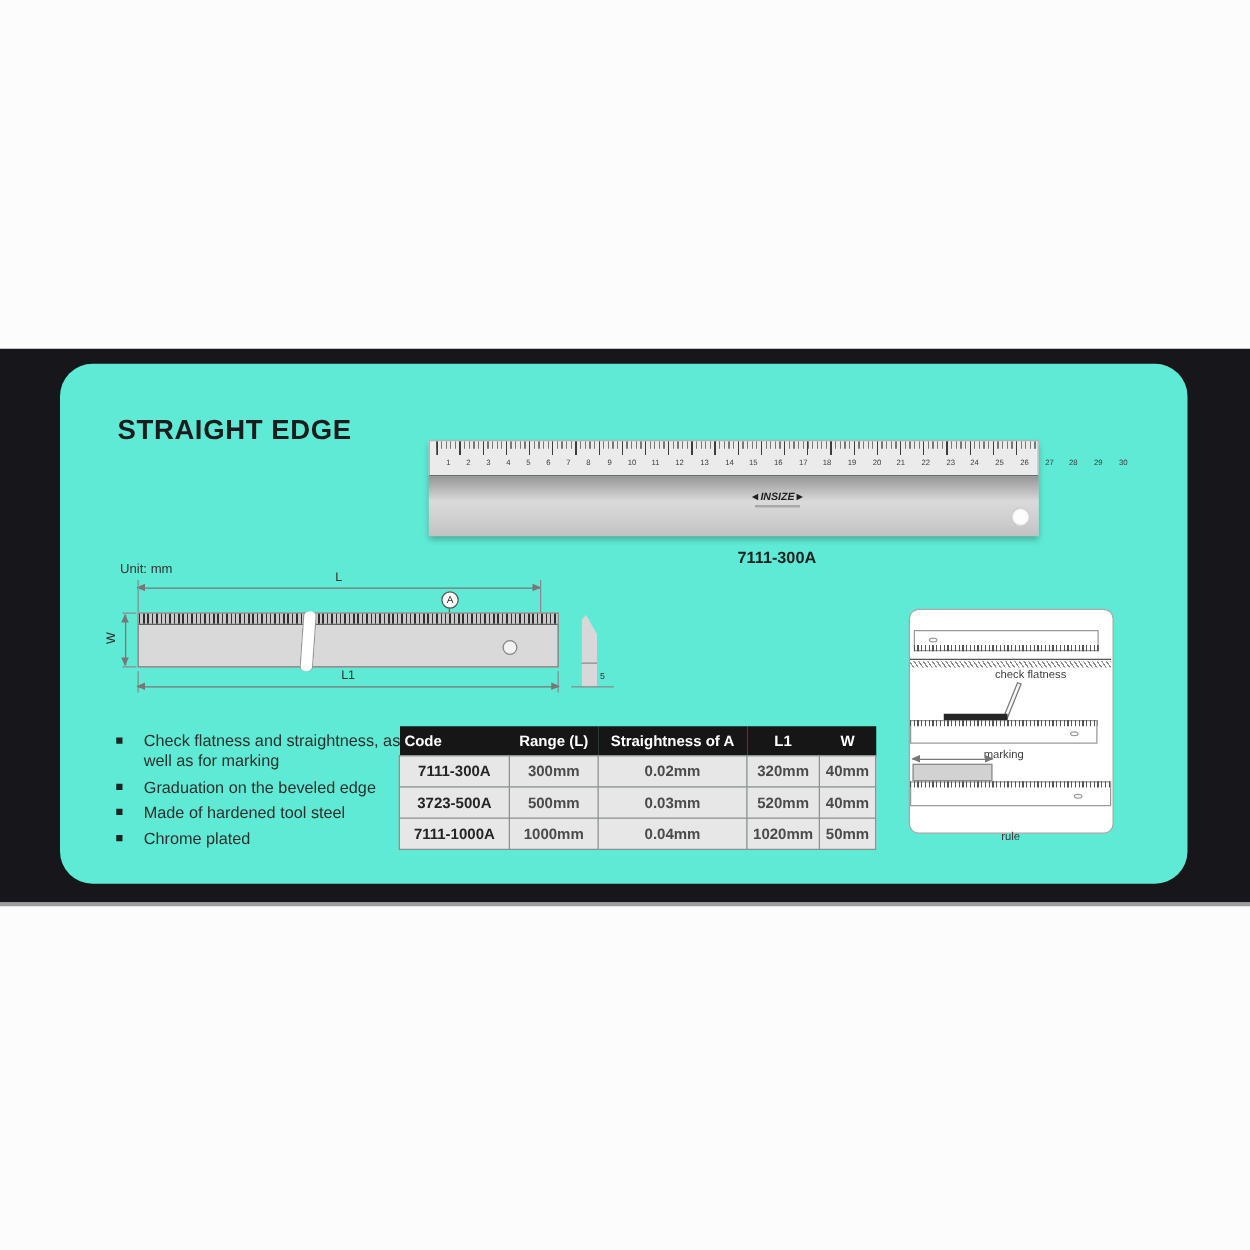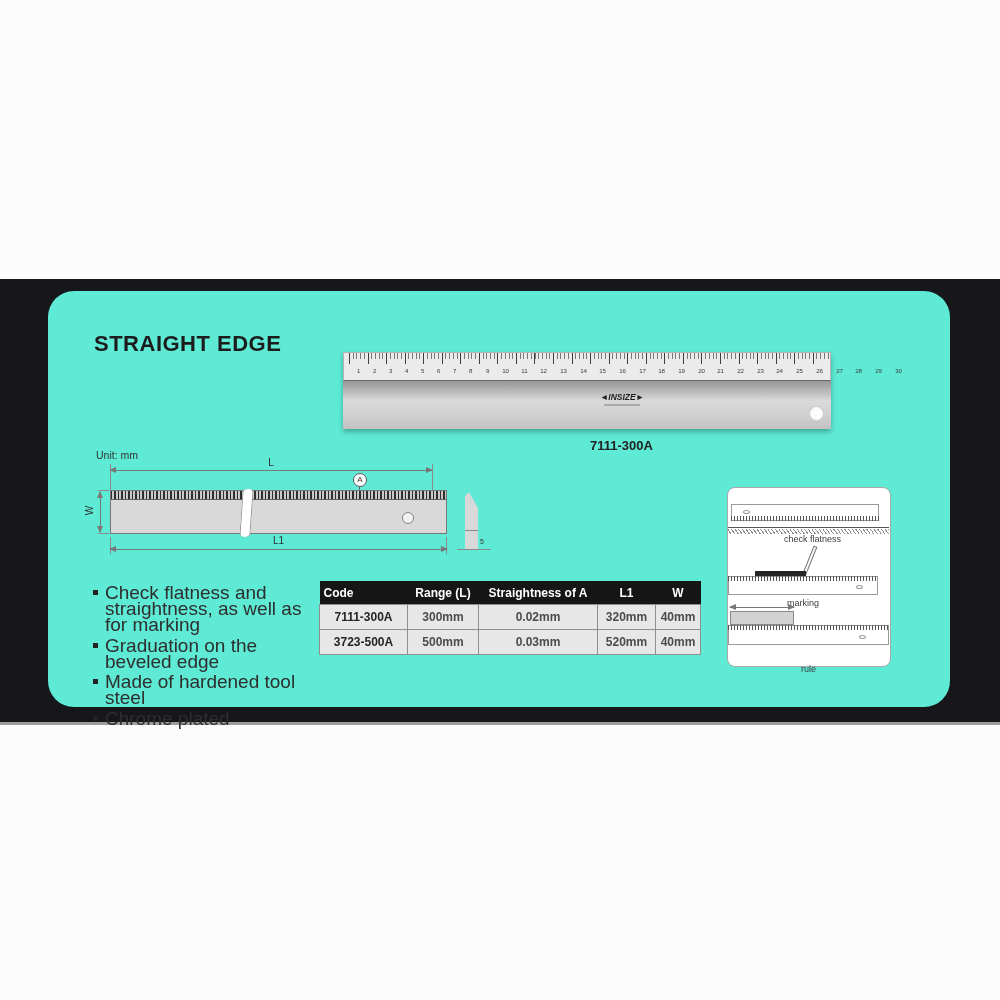--- a/index.html
+++ b/index.html
@@ -53,21 +53,21 @@
   .draw-strip{position:absolute;left:0;top:0;width:100%;height:8px;background:repeating-linear-gradient(90deg,#2e2e2e 0 1.2px,#c9c9c9 1.2px 3.5px);border-bottom:1px solid #5f5f5f;}
   .draw-hole{position:absolute;left:291px;top:21px;width:12px;height:12px;border-radius:50%;background:#f2f2f2;border:1px solid #858585;box-sizing:border-box;}
   .draw-break{position:absolute;left:130px;top:-2px;width:9px;height:48px;background:#fff;border-left:1.5px solid #979797;border-right:1.5px solid #979797;border-radius:55% 45% 55% 45%/7% 7% 7% 7%;transform:rotate(4deg);}
   .side-view{position:absolute;left:417px;top:201px;width:13px;height:57px;background:#d8d8d8;clip-path:polygon(30% 0,100% 28%,100% 100%,0 100%,0 7%);filter:drop-shadow(0 0 .6px #777);}
   .side-line{position:absolute;left:0;top:38px;width:100%;border-top:1px solid #8a8a8a;}
   .base-line{position:absolute;left:409px;top:258px;width:34px;border-top:1px solid #8a8a8a;}
   .t-label{position:absolute;left:432px;top:247px;font-size:7px;color:#333;}
 
   
   .features{position:absolute;left:45px;top:294px;width:238px;}
-  .feature{display:flex;gap:7px;font-size:19px;line-height:16px;color:#2e2e2e;margin-bottom:4.5px;}
+  .feature{display:flex;gap:17px;font-size:13px;line-height:16px;color:#2e2e2e;margin-bottom:4.5px;}
   .feature .sq{flex:0 0 5px;width:5px;height:5px;margin-top:5px;background:#222;}
   .feature .txt{width:215px;}
 
   
   .spec{position:absolute;left:271px;top:290px;border-collapse:collapse;}
   .spec th{background:#161616;color:#fff;font-size:12px;font-weight:bold;height:21px;padding:1px 6px;text-align:center;}
   .spec th.first{text-align:left;padding-left:4px;}
   .spec td{background:#e7e7e7;border:1px solid #8f8f8f;height:22px;text-align:center;font-size:12px;font-weight:bold;color:#4b4b4b;padding:1px 4px;}
   .spec td.code{color:#242424;}
 
@@ -214,33 +214,40 @@
         <td>320mm</td>
         <td>40mm</td>
       </tr>
       <tr>
         <td class="code">3723-500A</td>
         <td>500mm</td>
         <td>0.03mm</td>
         <td>520mm</td>
         <td>40mm</td>
       </tr>
+      <tr>
+        <td class="code">7111-1000A</td>
+        <td>1000mm</td>
+        <td>0.04mm</td>
+        <td>1020mm</td>
+        <td>50mm</td>
+      </tr>
     </tbody>
   </table>
 
   <div class="appbox">
     <div class="inner">
 
       <div class="mini-rule" style="left:3px;top:16px;width:148px;height:17px;">
         <div class="mini-hole" style="left:11px;top:5px;"></div>
         <div class="mini-strip-bottom hatch"></div>
       </div>
       <div class="plate-line"></div>
       <div class="plate-hatch"></div>
-      <div class="app-label" style="left:4px;top:46px;width:161px;">check flatness</div>
+      <div class="app-label" style="left:16px;top:46px;width:161px;">check flatness</div>
 
       <div class="scriber"></div>
       <div class="darkbar"></div>
       <div class="mini-rule" style="left:0;top:88px;width:150px;height:19px;">
         <div class="mini-strip-top hatch"></div>
         <div class="mini-hole" style="left:127px;top:8px;"></div>
       </div>
       <div class="app-label" style="left:0;top:110px;width:150px;">marking</div>
 
       <div class="dim-h" style="left:2px;top:119px;width:64px;"></div>

